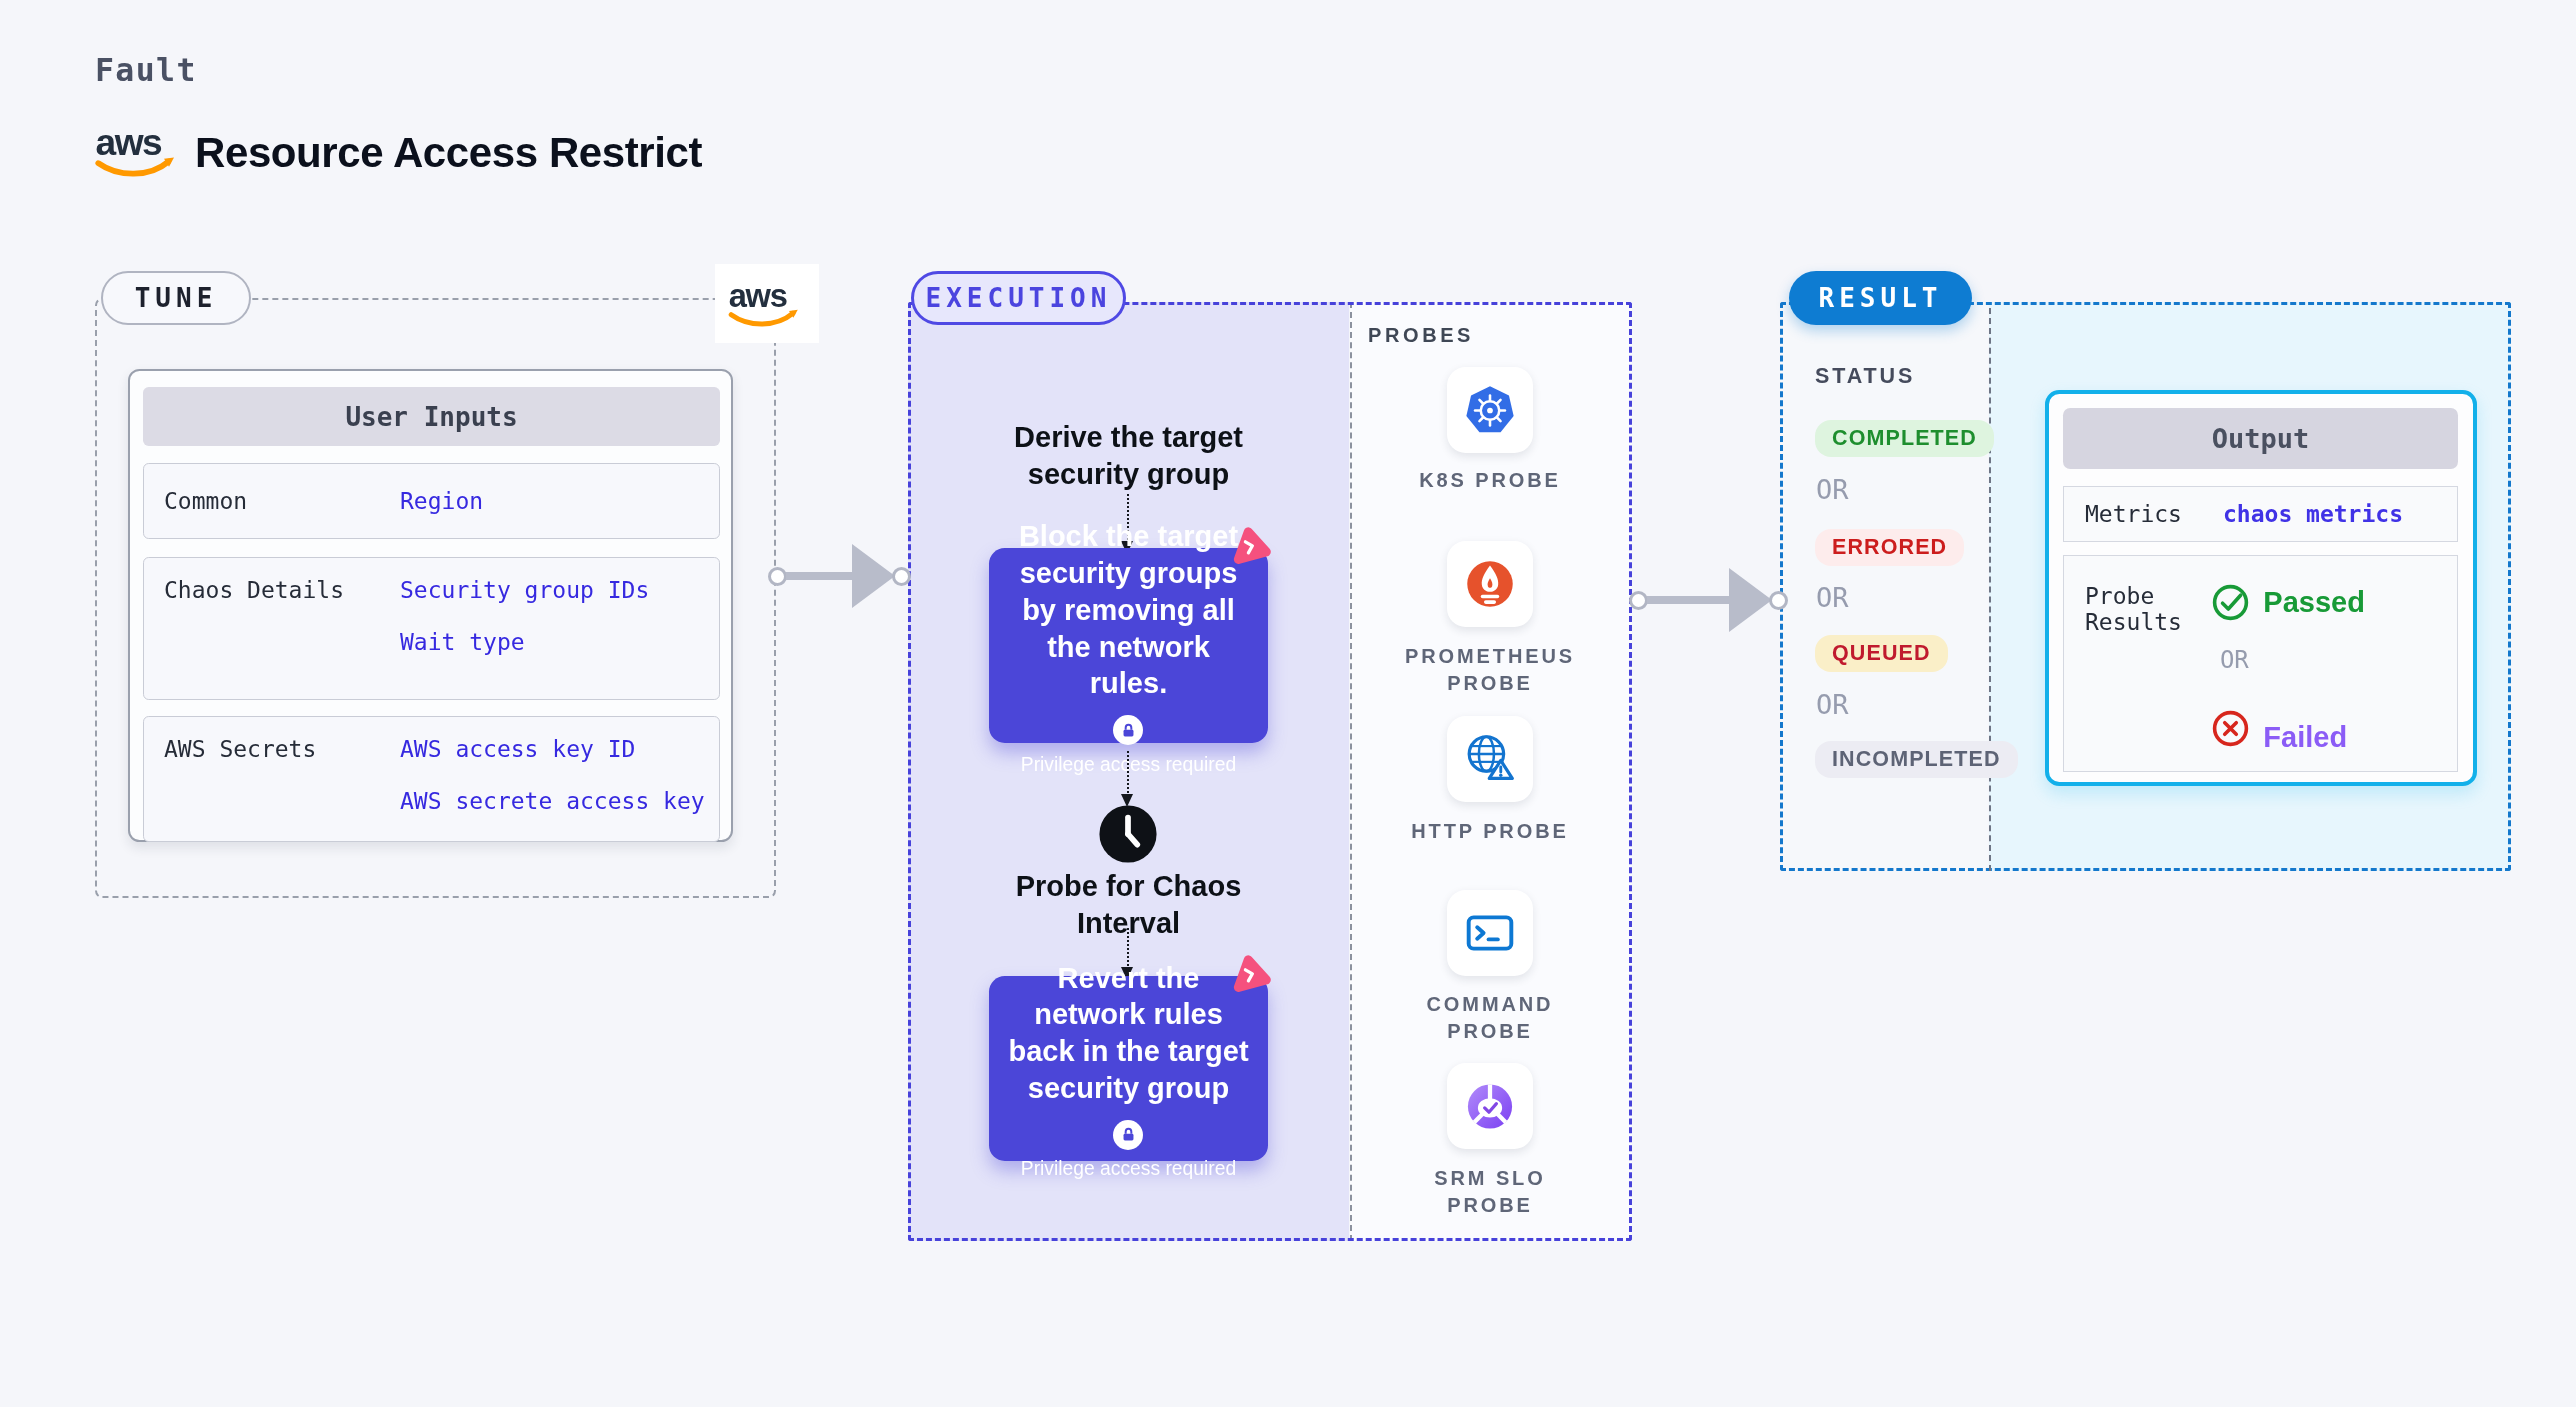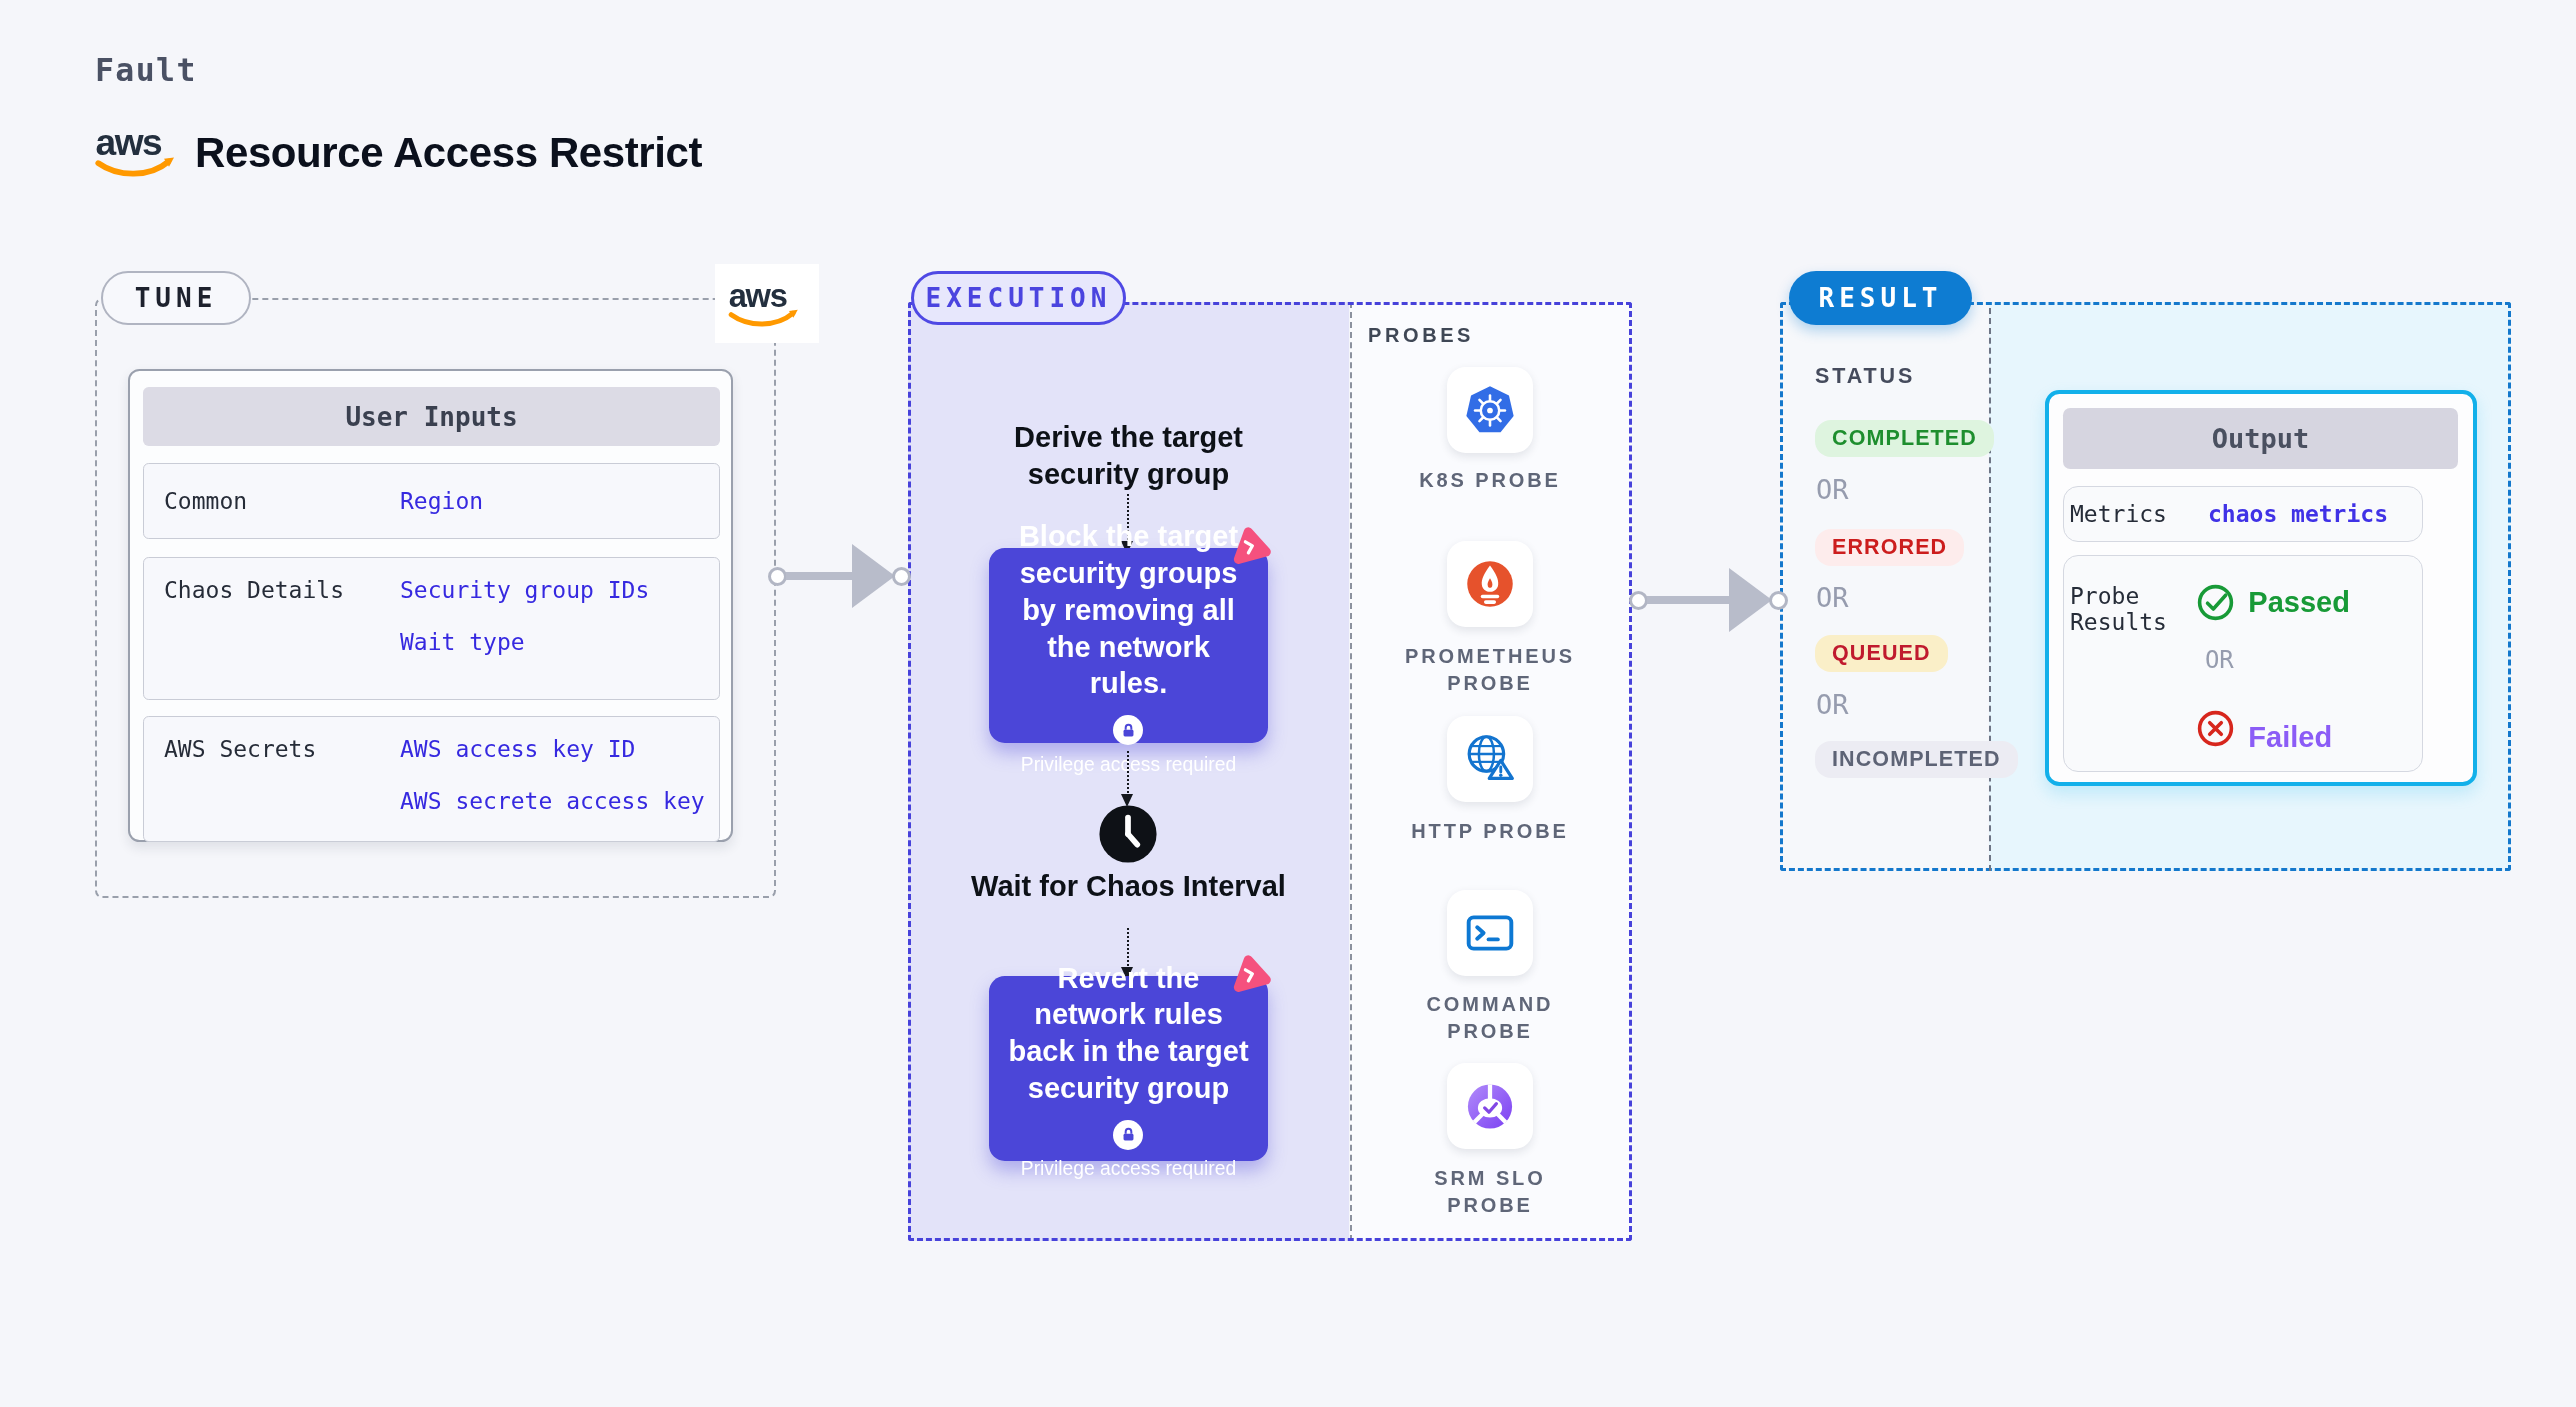--- a/index.html
+++ b/index.html
@@ -85,22 +85,22 @@
   .b-errored{top:529px;color:#cc1d1d;background:#fdecec;}
   .b-queued{top:635px;color:#c01a2e;background:#faefc8;}
   .b-incompleted{top:741px;color:#5d6375;background:#ececf3;}
   .or-label{left:1816px;font-size:27px;color:#969cae;z-index:3;}
   .or1{top:474px;} .or2{top:582px;} .or3{top:689px;}
 
   .output-box{left:2045px;top:390px;width:432px;height:396px;background:#fdfdfe;border:4.3px solid #12b0ea;
               border-radius:14.3px;z-index:3;box-sizing:border-box;box-shadow:0 7.2px 15.8px rgba(18,176,234,.18);}
   .output-header{left:2063px;top:408px;width:395px;height:61px;background:#d6d5e0;border-radius:7.2px;z-index:4;
                  display:flex;align-items:center;justify-content:center;font-size:27px;font-weight:600;color:#4a5060;}
-  .out-row{width:360px;background:#f9fafc;border:1.4px solid #d5d8e1;border-radius:15px;z-index:4;box-sizing:border-box;
-           display:flex;padding-left:6px;}
+  .out-row{width:395px;background:#f9fafc;border:1.4px solid #d5d8e1;border-radius:0;z-index:4;box-sizing:border-box;
+           display:flex;padding-left:21px;}
   .out-row-label{font-size:23px;color:#262c38;width:112px;flex:none;}
   .out-metrics{left:2063px;top:486px;height:56px;align-items:center;}
   .out-metrics .out-value{font-size:23px;font-weight:600;color:#4032e6;margin-left:26px;}
   .out-pr{left:2063px;top:555px;height:217px;padding-top:27px;}
   .pr-stack{display:flex;flex-direction:column;margin-left:14.3px;}
   .pr-item{display:flex;align-items:center;gap:13px;}
   .pr-passed{color:#189a37;font-size:29px;font-weight:700;}
   .pr-failed{color:#8b5cf6;font-size:29px;font-weight:700;margin-top:18px;}
   .pr-or{font-size:24px;color:#969cae;margin:24px 0 29px 8.6px;}
 </style>
@@ -186,21 +186,21 @@
     </g>
   </svg>
 
   <div class="abs varrow" style="top:751px;height:46px;"></div>
 
   <svg class="abs clock" width="60" height="60" viewBox="0 0 84 84">
     <circle cx="42" cy="42" r="40" fill="#0e1116"></circle>
     <path d="M42 42 V19" stroke="#ffffff" stroke-width="8" stroke-linecap="round"></path>
     <path d="M42 42 L55 57" stroke="#ffffff" stroke-width="8" stroke-linecap="round"></path>
   </svg>
-  <div class="abs flow-label" style="top:868px;width:315px;left:971px;">Wait for Chaos Interval</div>
+  <div class="abs flow-label" style="top:868px;width:315px;left:971px;">Probe for Chaos Interval</div>
 
   <div class="abs varrow" style="top:928px;height:42px;"></div>
 
   <div class="abs chaos-box" style="top:976px;height:185px;">
     <div class="chaos-box-text">Revert the network rules back in the target security group</div>
     <div class="priv-row">
       <span class="priv-badge">
         <svg width="17" height="17" viewBox="0 0 24 24">
           <path d="M8 11 V8 a4 4 0 0 1 8 0 v3" stroke="#4b46d8" stroke-width="2.8" fill="none"></path>
           <rect x="5" y="11" width="14" height="9.5" rx="2" fill="#4b46d8"></rect>

